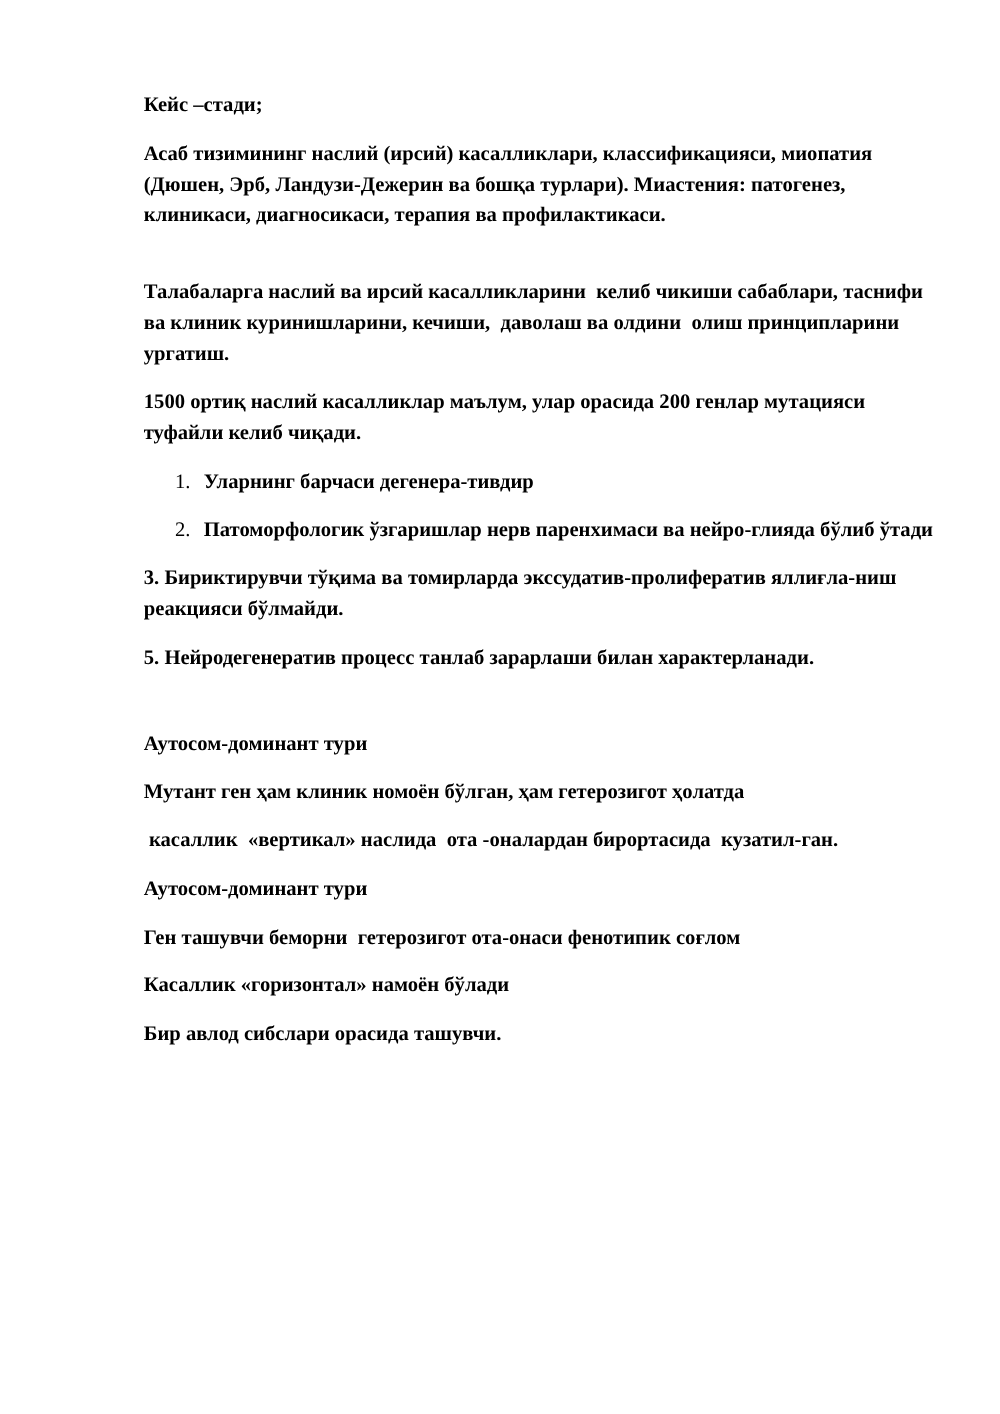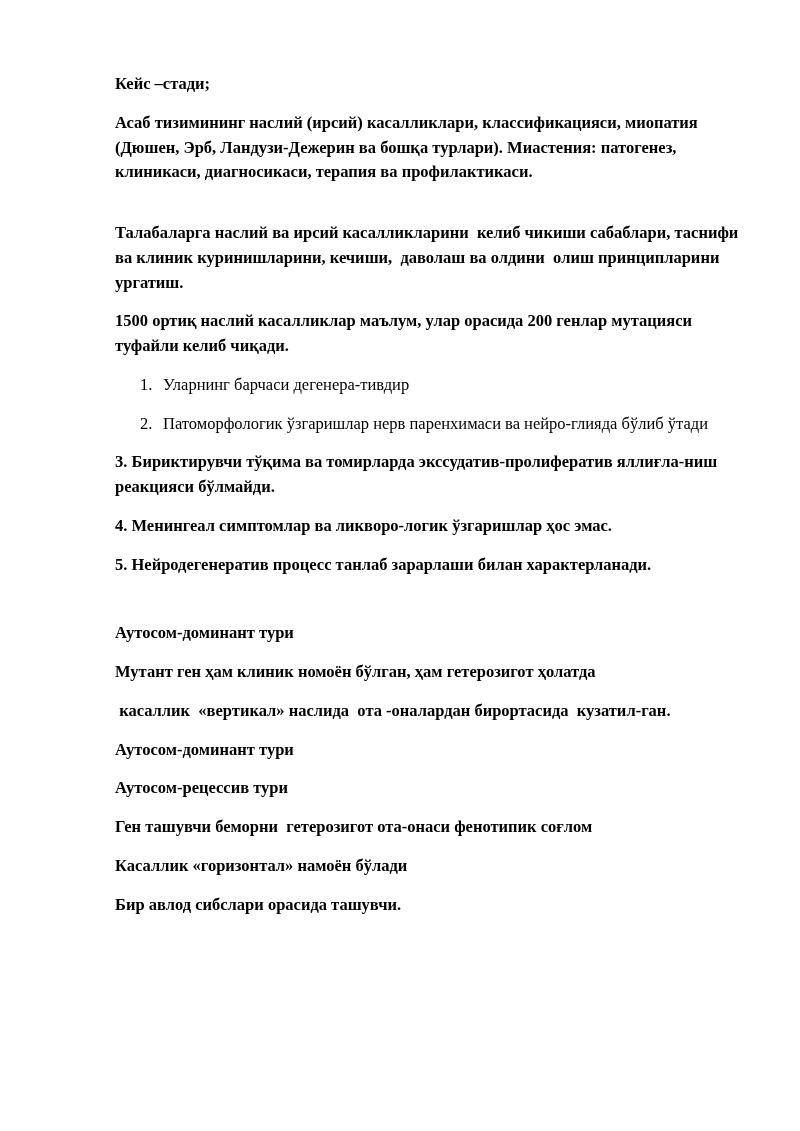--- a/index.html
+++ b/index.html
@@ -41,21 +41,21 @@
     display: flex;
     margin: 0 0 14px 0;
     padding-left: 25px;
     line-height: 1.5;
   }
   .list-num {
     flex: 0 0 23px;
     font-weight: normal;
   }
   .list-text {
-    font-weight: normal;
+    font-weight: bold;
     white-space: pre-wrap;
   }
 </style>
 </head>
 <body>
 
 <div class="page">
 
   <p class="para bold">Кейс –стади;</p>
 
@@ -73,35 +73,33 @@
     <span class="list-text">Уларнинг барчаси дегенера-тивдир</span>
   </div>
 
   <div class="list-item">
     <span class="list-num">2.</span>
     <span class="list-text">Патоморфологик ўзгаришлар нерв паренхимаси ва нейро-глияда бўлиб ўтади</span>
   </div>
 
   <p class="para bold">3. Бириктирувчи тўқима ва томирларда экссудатив-пролифератив яллиғла-ниш реакцияси бўлмайди.</p>
 
-  <p class="para bold">4. Менингеал симптомлар ва ликворо-логик ўзгаришлар ҳос эмас.</p>
 
   <p class="para bold">5. Нейродегенератив процесс танлаб зарарлаши билан характерланади.</p>
 
   <div class="spacer-lg"></div>
 
   <p class="para bold">Аутосом-доминант тури</p>
 
   <p class="para">Мутант ген ҳам клиник номоён бўлган, ҳам гетерозигот ҳолатда</p>
 
   <p class="para"> касаллик  «вертикал» наслида  ота -оналардан бирортасида  кузатил-ган.</p>
 
   <p class="para bold">Аутосом-доминант тури</p>
 
-  <p class="para bold">Аутосом-рецессив тури</p>
 
 
   <p class="para bold">Ген ташувчи беморни  гетерозигот ота-онаси фенотипик соғлом</p>
 
   <p class="para bold">Касаллик «горизонтал» намоён бўлади</p>
 
   <p class="para bold">Бир авлод сибслари орасида ташувчи.</p>
 
 </div>
 

